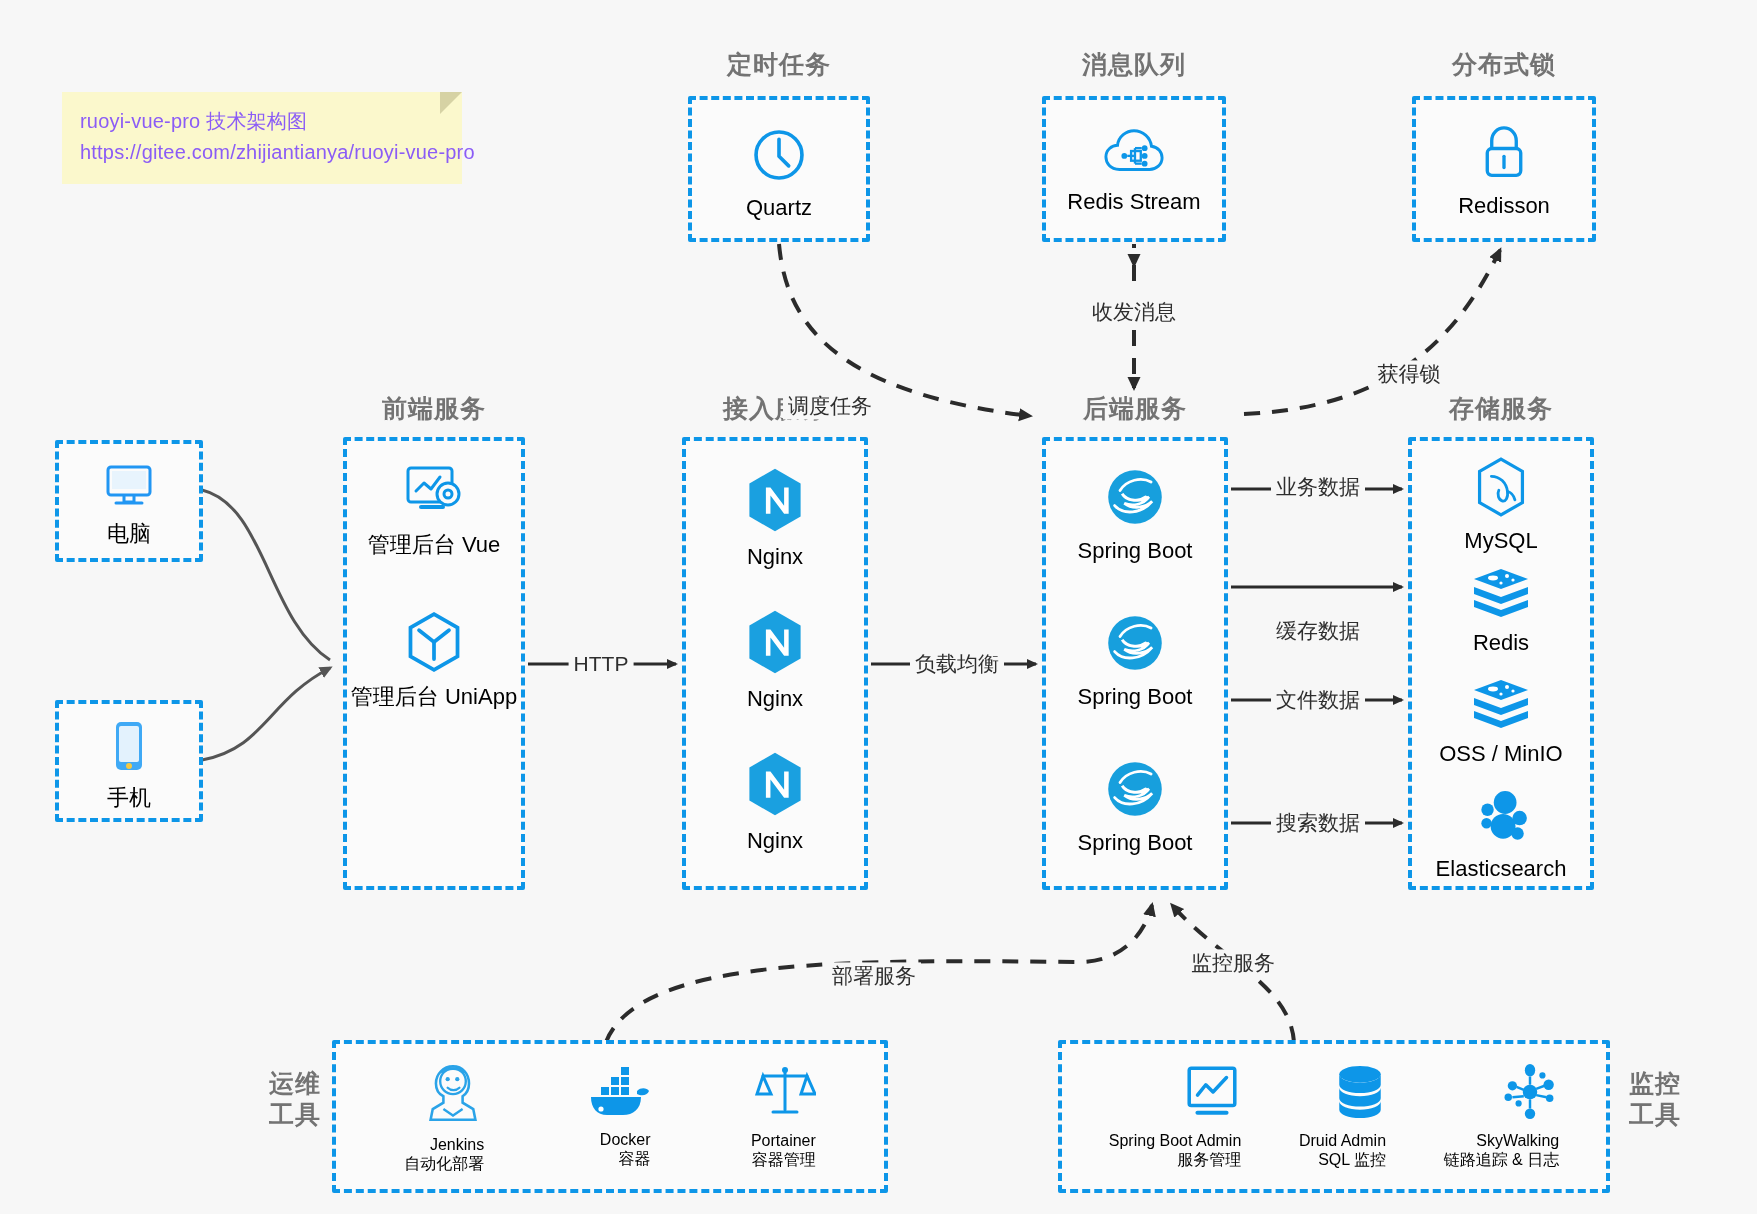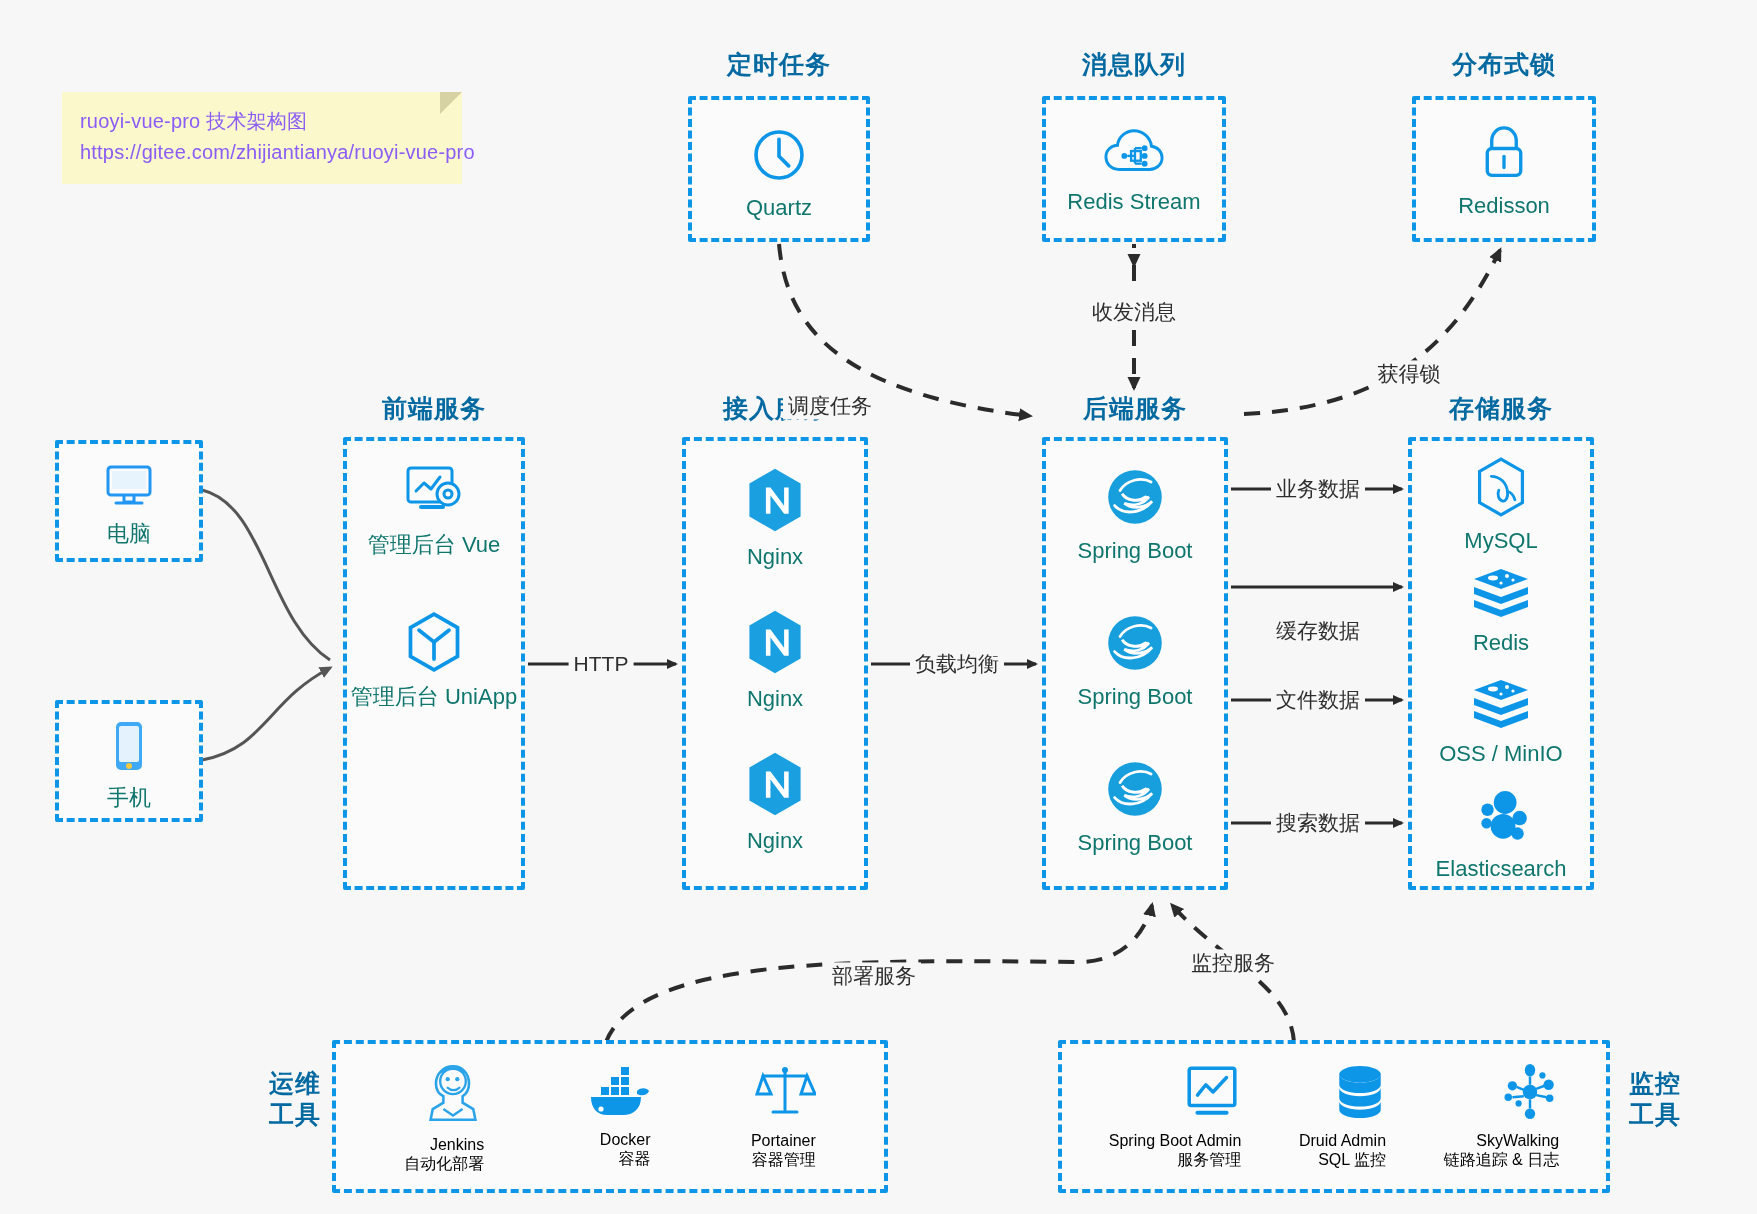--- a/index.html
+++ b/index.html
@@ -49,21 +49,21 @@
   
   .gbox {
     position: absolute;
     border: 4px dashed #0d96e8;
     background: #fbfbfb;
     box-sizing: border-box;
     border-radius: 2px;
   }
   .gtitle {
     position: absolute;
-    color: #0369a1;
+    color: #737373;
     font-weight: bold;
     font-size: 25px;
     letter-spacing: 1px;
     white-space: nowrap;
     text-align: center;
   }
   .gtitle.side {
     line-height: 1.25;
     width: 74px;
   }
@@ -78,21 +78,21 @@
     width: 100%;
     left: 0;
   }
   .node .ico {
     display: block;
     line-height: 0;
   }
   .node .lbl {
     margin-top: 9px;
     font-size: 22px;
-    color: #0f766e;
+    color: #000000;
     white-space: nowrap;
     text-align: center;
     line-height: 1.32;
   }
 
   
   .toolrow {
     position: absolute;
     left: 0; top: 0;
     width: 100%; height: 100%;
@@ -538,20 +538,20 @@
         <span class="lbl2">链路追踪 &amp; 日志</span>
       </div>
     </div>
   </div>
 
   <div class="elabel" style="left:830px; top:376px;margin-top:30px;">调度任务</div>
   <div class="elabel" style="left:1134px; top:312px;">收发消息</div>
   <div class="elabel" style="left:1409px; top:374px;">获得锁</div>
   <div class="elabel" style="left:601px; top:664px;">HTTP</div>
   <div class="elabel" style="left:957px; top:664px;">负载均衡</div>
-  <div class="elabel" style="left:1318px; top:489px;">业务数据</div>
+  <div class="elabel" style="left:1318px; top:489px;font-family:Liberation Mono, monospace;">业务数据</div>
   <div class="elabel" style="left:1318px; top:587px;margin-top:44px;">缓存数据</div>
   <div class="elabel" style="left:1318px; top:700px;">文件数据</div>
   <div class="elabel" style="left:1318px; top:823px;">搜索数据</div>
   <div class="elabel" style="left:874px; top:976px;text-align:right;">部署服务</div>
   <div class="elabel" style="left:1233px; top:963px;">监控服务</div>
 
 </div>
 
 </body></html>

